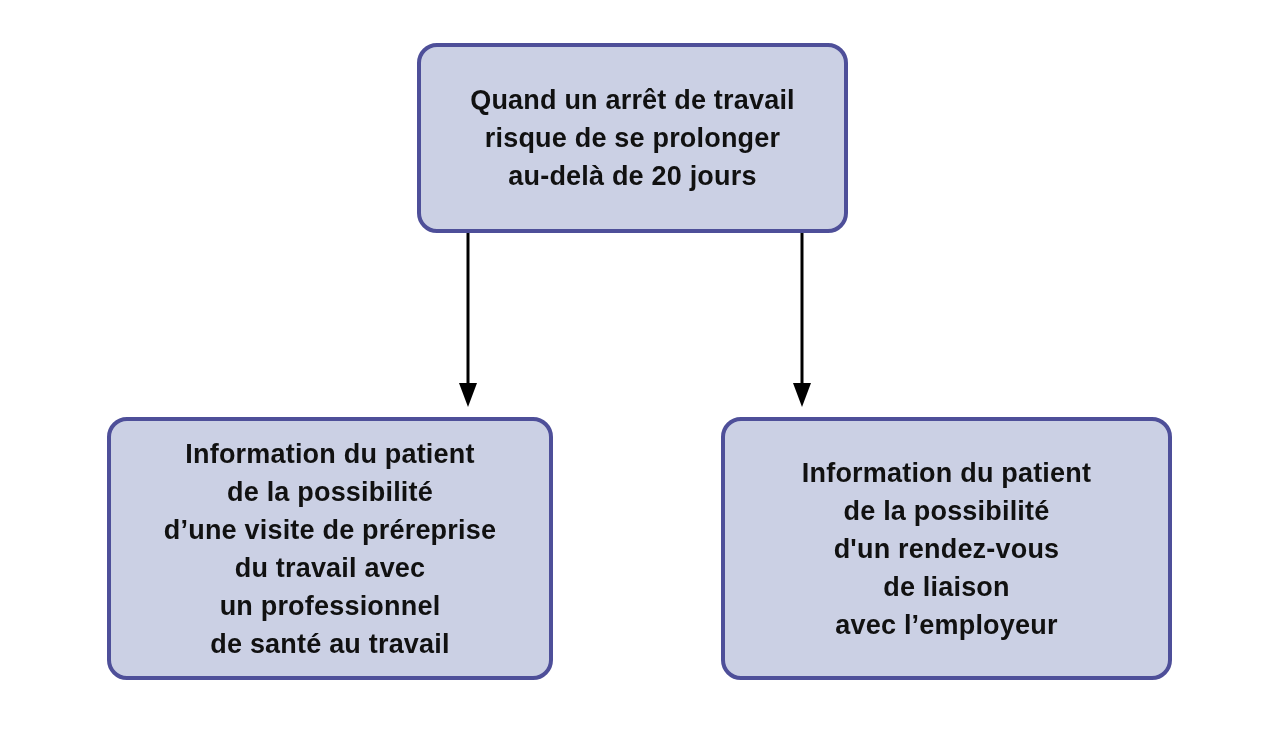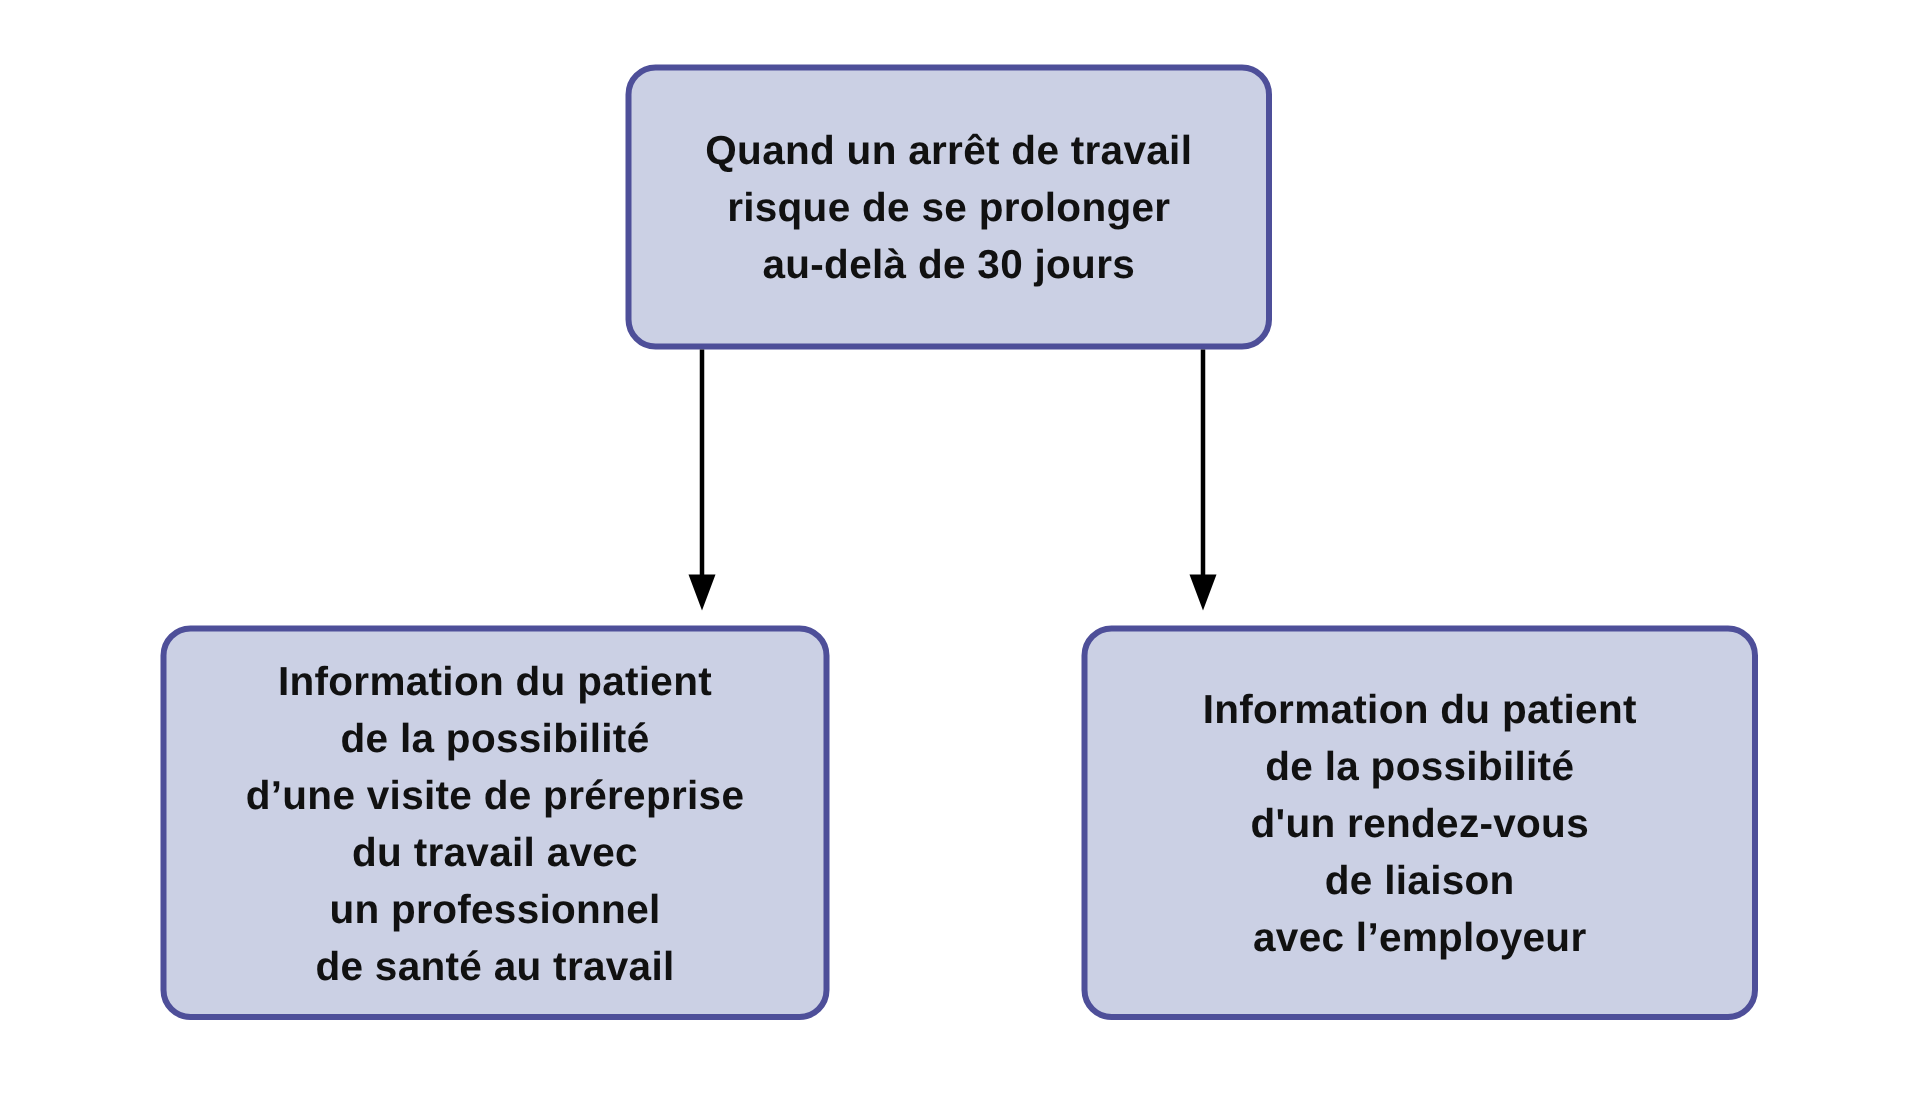--- a/index.html
+++ b/index.html
@@ -48,21 +48,21 @@
   .connectors polygon { fill: var(--arrow, #000000); }
 </style>
 </head>
 <body>
 
 <div class="canvas">
 
   <div class="node node-root">
     <div class="node-text">Quand un arrêt de travail
 risque de se prolonger
-au-delà de 30 jours</div>
+au-delà de 20 jours</div>
   </div>
 
   <svg class="connectors" viewBox="0 0 1280 740" xmlns="http://www.w3.org/2000/svg" aria-hidden="true">
     <g>
       <line x1="468" y1="233" x2="468" y2="385"></line>
       <polygon points="459,383 477,383 468,407"></polygon>
     </g>
     <g>
       <line x1="802" y1="233" x2="802" y2="385"></line>
       <polygon points="793,383 811,383 802,407"></polygon>

